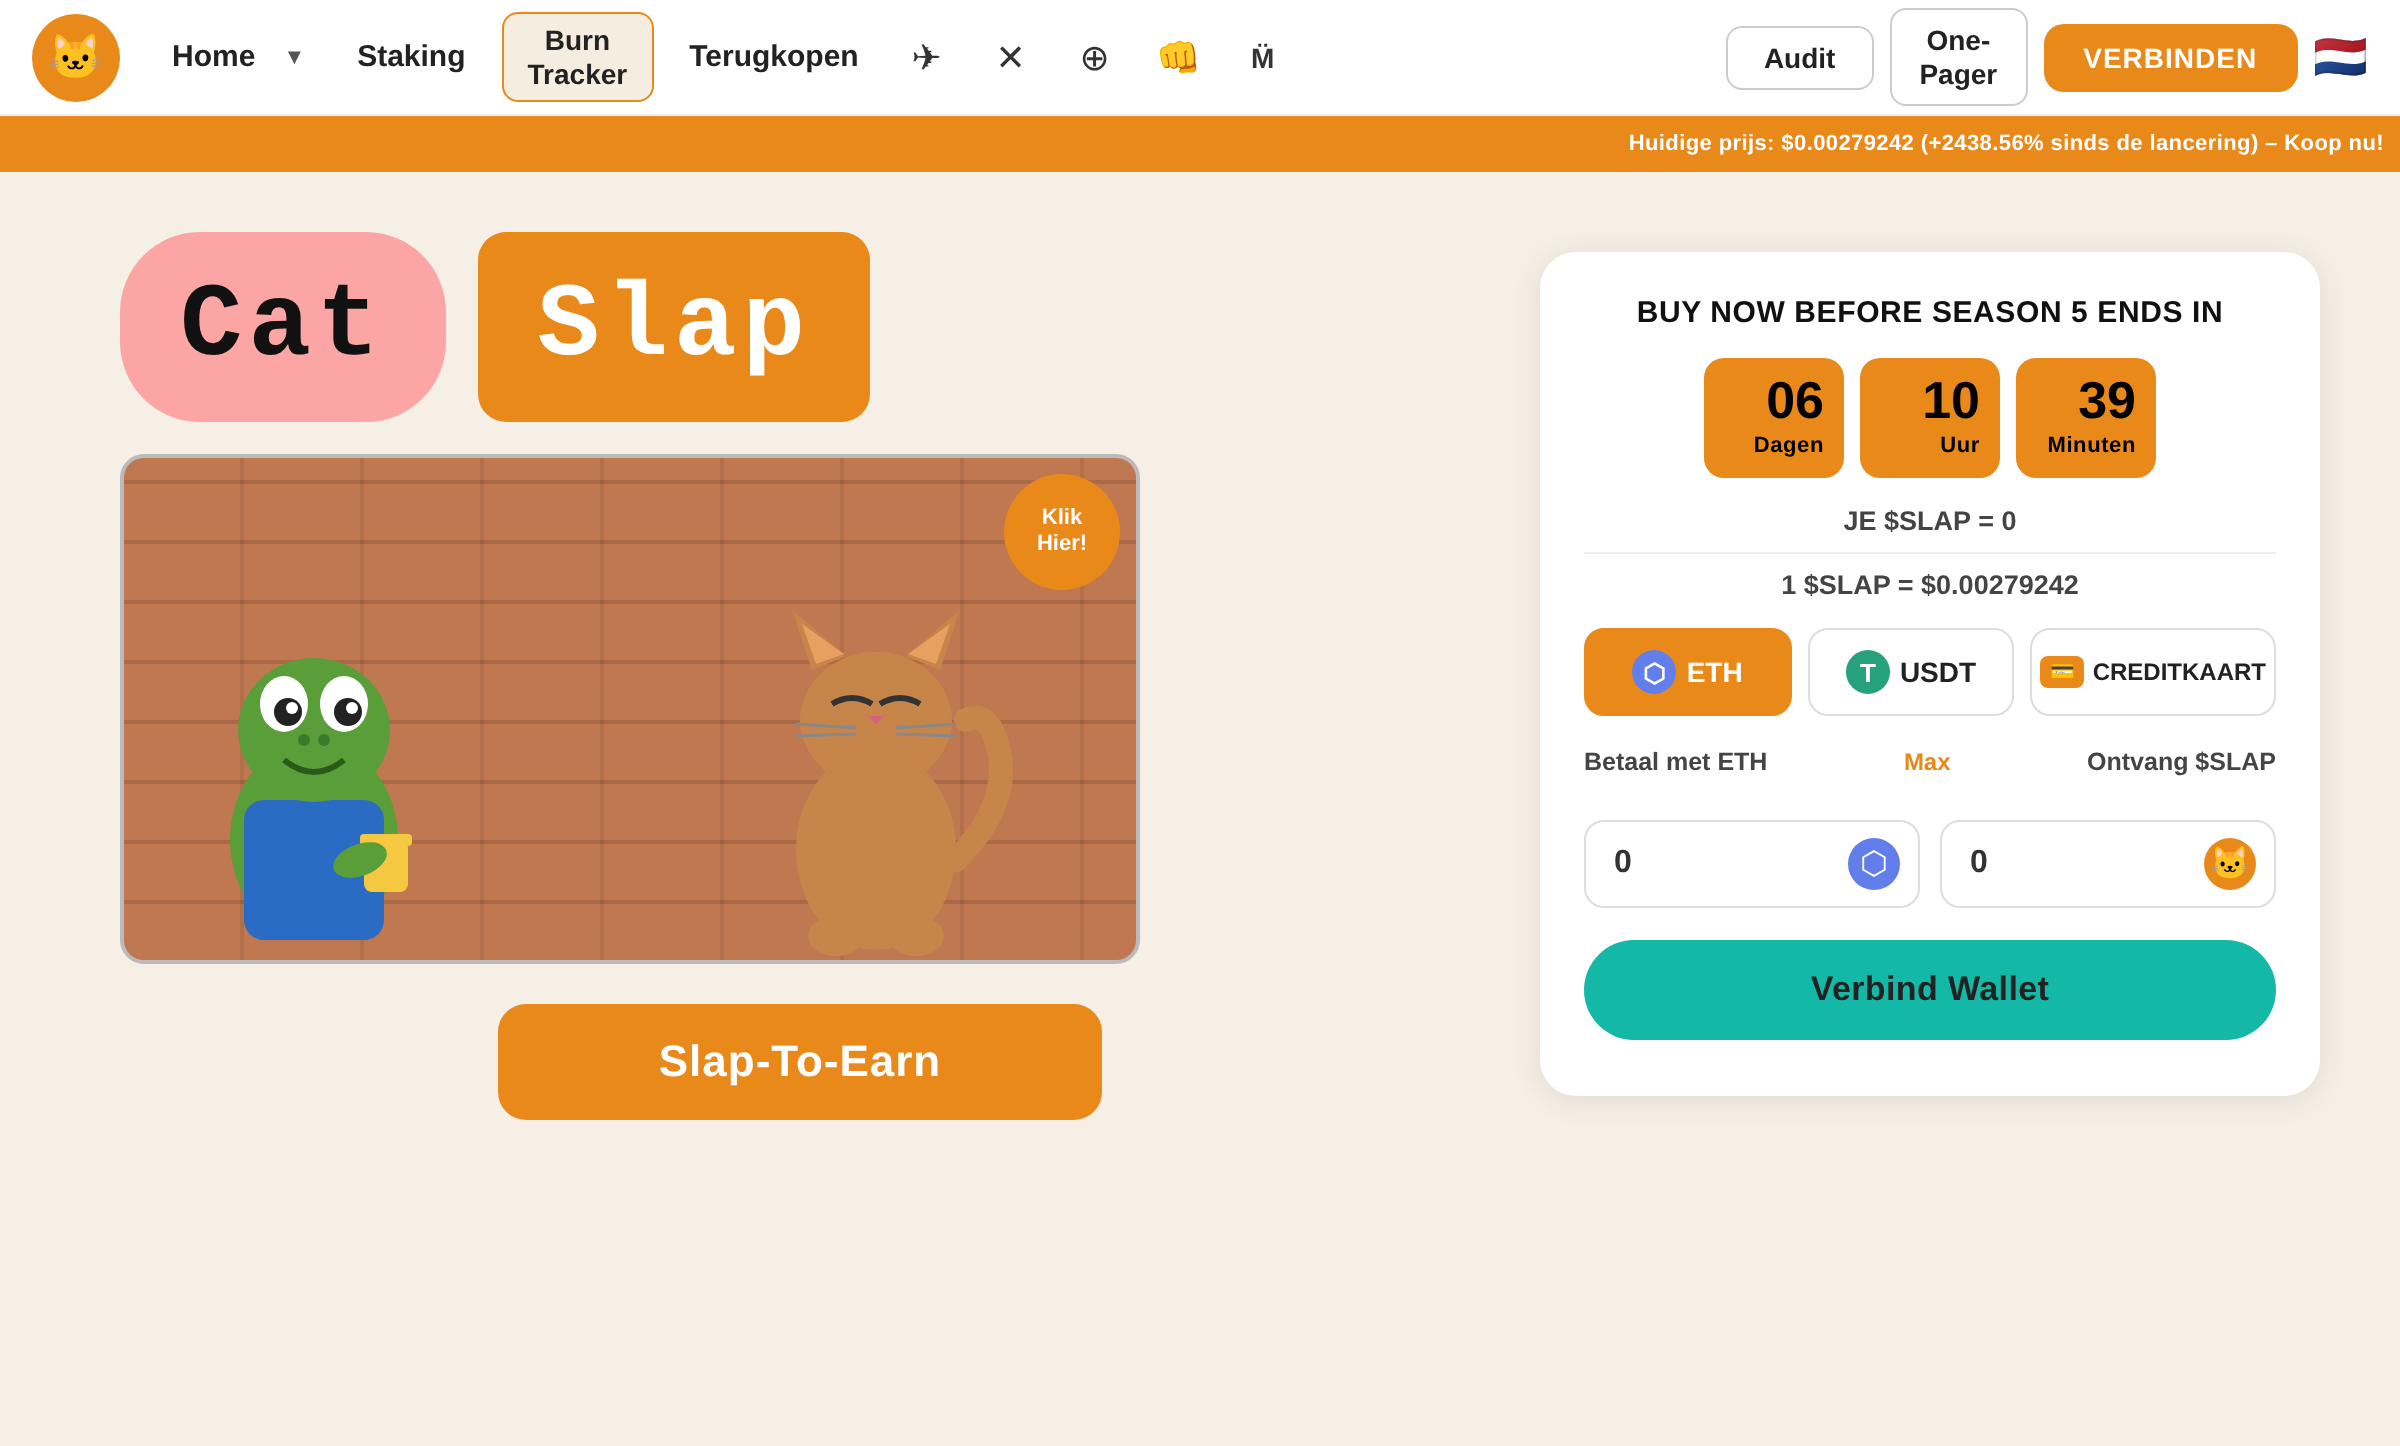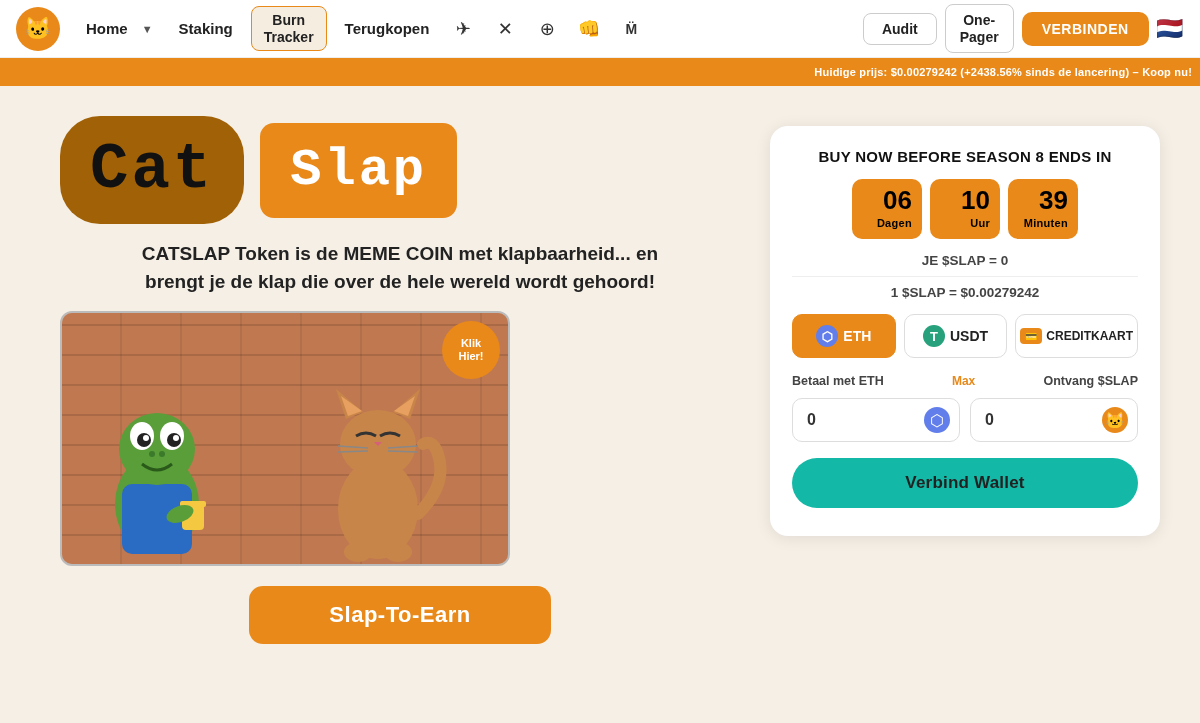--- a/index.html
+++ b/index.html
@@ -144,25 +144,25 @@
       flex-direction: column;
       align-items: flex-start;
       gap: 16px;
     }
     .logo-title-row {
       display: flex;
       align-items: center;
       gap: 16px;
     }
     .cat-badge {
-      background: #a16207;
+      background: #fca5a5;
       border-radius: 40px;
       padding: 18px 30px;
       font-family: 'Courier New', monospace;
-      font-size: 64px;
+      font-size: 52px;
       font-weight: 900;
       color: #111;
       letter-spacing: 2px;
     }
     .slap-badge {
       background: #e8891a;
       border-radius: 14px;
       padding: 18px 30px;
       font-family: 'Courier New', monospace;
       font-size: 52px;
@@ -173,21 +173,21 @@
     .subtitle {
       font-size: 19px;
       font-weight: 600;
       color: #222;
       text-align: center;
       line-height: 1.45;
       max-width: 520px;
       margin: 0 auto;
     }
     .meme-image {
-      width: 450px;
+      width: 510px;
       height: 255px;
       border-radius: 12px;
       background: #c9a88c;
       position: relative;
       overflow: hidden;
       border: 2px solid #bbb;
       text-decoration: underline;
     }
     
     .meme-image::before {
@@ -351,21 +351,21 @@
       border-color: #e8891a;
       color: #fff;
     }
     .pm-btn.creditcard {
       font-size: 12px;
       gap: 4px;
     }
     .input-labels {
       display: flex;
       justify-content: space-between;
-      margin-bottom: 10px;
+      margin-bottom: 22px;
     }
     .input-label {
       font-size: 12.5px;
       font-weight: 600;
       color: #444;
     }
     .max-link {
       font-size: 12px;
       font-weight: 700;
       color: #e8891a;
@@ -483,21 +483,20 @@
 
 <div class="main-content">
 
   <div class="left-panel">
 
     <div class="logo-title-row">
       <div class="cat-badge pixel-text">Cat</div>
       <div class="slap-badge pixel-text">Slap</div>
     </div>
 
-    <p class="subtitle">CATSLAP Token is de MEME COIN met klapbaarheid... en brengt je de klap die over de hele wereld wordt gehoord!</p>
 
     <div class="meme-image">
 
       <div class="klik-bubble">
         <span>Klik<br>Hier!</span>
       </div>
 
       <div class="frog-char">
         <svg class="frog-svg" viewBox="0 0 130 190" xmlns="http://www.w3.org/2000/svg">
 
@@ -554,21 +553,21 @@
           <ellipse cx="90" cy="188" rx="14" ry="10" fill="#c8854a"></ellipse>
         </svg>
       </div>
     </div>
 
     <button class="btn-slap-to-earn">Slap-To-Earn</button>
   </div>
 
   <div class="right-panel">
     
-    <div class="buy-title">BUY NOW BEFORE SEASON 8 ENDS IN</div>
+    <div class="buy-title">BUY NOW BEFORE SEASON 5 ENDS IN</div>
     
     
     <div class="countdown-row">
       <div class="countdown-block">
         <span class="countdown-num">06</span>
         <span class="countdown-label">Dagen</span>
       </div>
       <div class="countdown-block">
         <span class="countdown-num">10</span>
         <span class="countdown-label">Uur</span>

